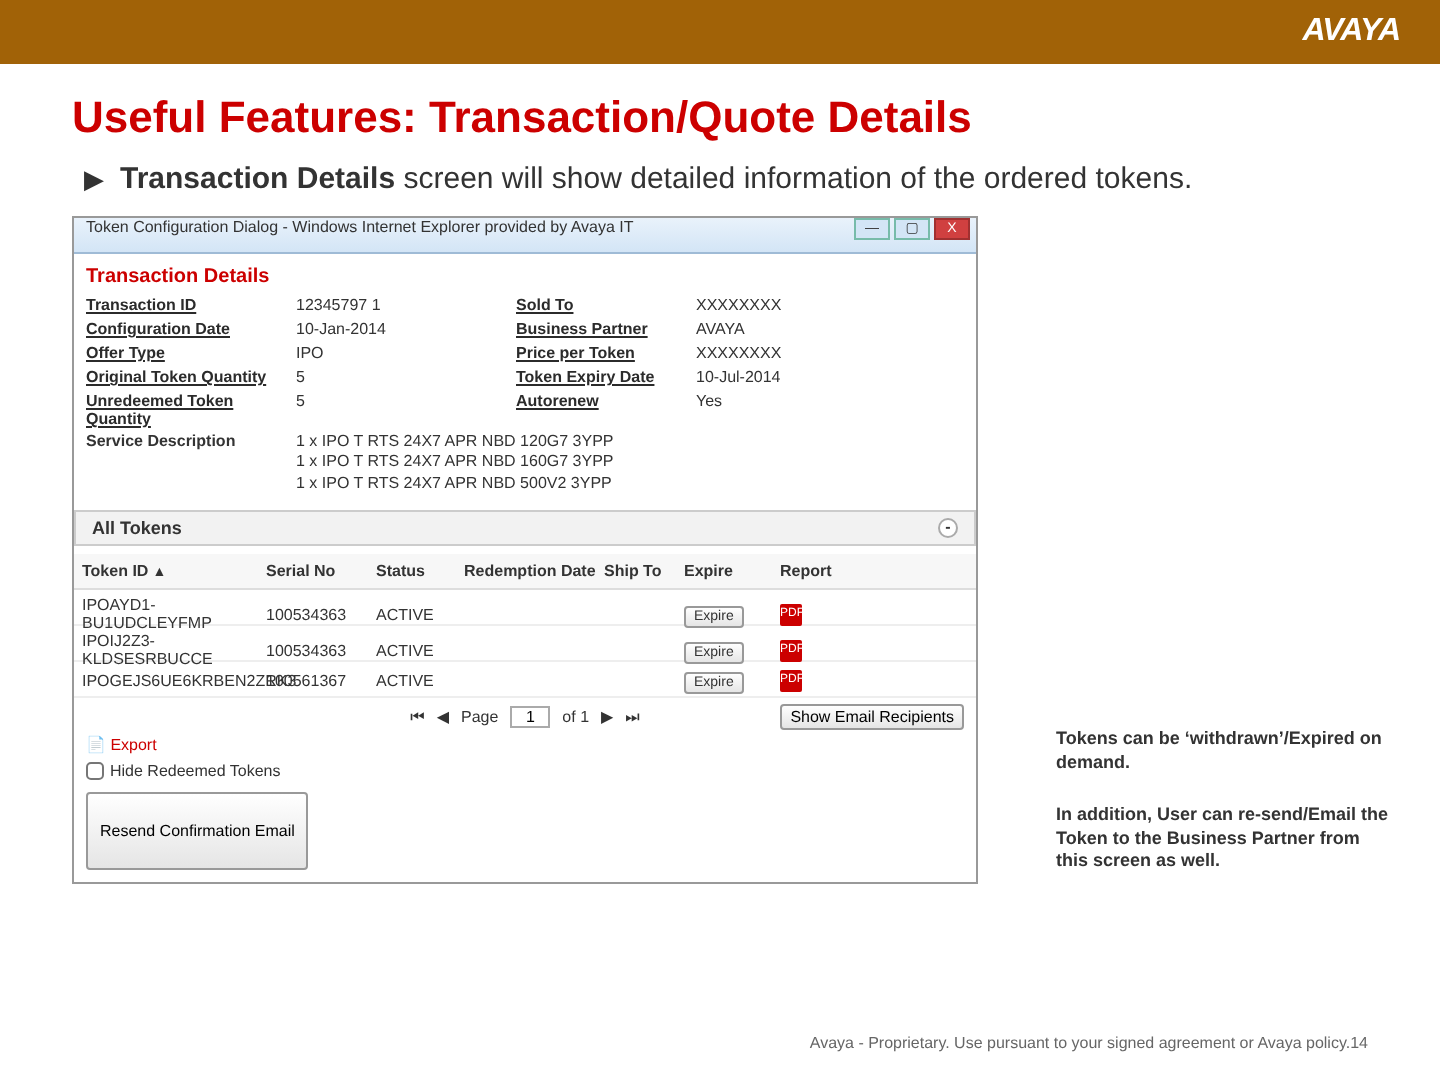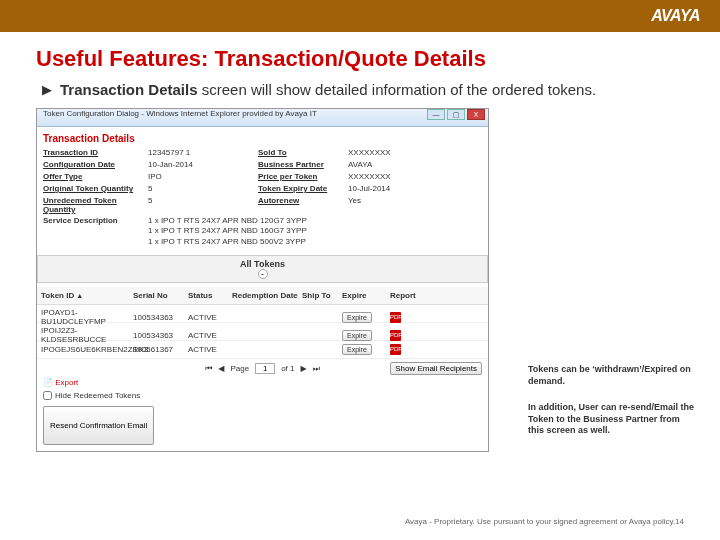--- a/index.html
+++ b/index.html
@@ -18,21 +18,21 @@
   .win-title { position: absolute; left: 6px; font-size: 8px; color: #333; }
   .win-btn { width: 18px; height: 11px; background: #d3e5f6; border: 1px solid #7ba; font-size: 7px; text-align: center; line-height: 9px; }
   .win-close { background: #d04040; color: #fff; border: 1px solid #a03030; }
   .inner { padding: 6px; background: #fff; }
   .panel-heading { color: #cc0000; font-size: 10px; font-weight: bold; margin-bottom: 4px; }
   .details-grid { display: grid; grid-template-columns: 105px 110px 90px 110px; row-gap: 3px; font-size: 8px; }
   .details-grid .lbl { font-weight: bold; color: #2b2b2b; text-decoration: underline; }
   .svc-desc { display: grid; grid-template-columns: 105px auto; font-size: 8px; margin-top: 2px; }
   .svc-desc .lbl { font-weight: bold; }
   .svc-lines { line-height: 1.3; }
-  .all-tokens { background: #f2f2f2; border: 1px solid #ccc; margin: 8px -6px 0 -6px; padding: 3px 8px; font-size: 9px; font-weight: bold; display: flex; justify-content: space-between; align-items: center; flex-direction: column; }
+  .all-tokens { background: #f2f2f2; border: 1px solid #ccc; margin: 8px -6px 0 -6px; padding: 3px 8px; font-size: 9px; font-weight: bold; display: flex; justify-content: space-between; align-items: center; }
   .collapse-dot { width: 10px; height: 10px; border: 1px solid #aaa; border-radius: 50%; background: #fff; text-align: center; line-height: 8px; font-size: 8px; }
 
   .thead { display: grid; grid-template-columns: 92px 55px 44px 70px 40px 48px 40px; background: #f7f7f7; border-bottom: 1px solid #ddd; padding: 4px 4px; margin: 4px -6px 0 -6px; font-weight: bold; font-size: 8px; }
   .thead span { position: relative; }
   .sort-arrow { font-size: 7px; margin-left: 2px; }
   .trow { display: grid; grid-template-columns: 92px 55px 44px 70px 40px 48px 40px; padding: 3px 4px; margin: 0 -6px; border-bottom: 1px solid #eee; align-items: center; font-size: 8px; height: 18px; }
   .expire-btn { background: linear-gradient(#fff,#e5e5e5); border: 1px solid #999; border-radius: 2px; font-size: 7px; padding: 1px 4px; width: 34px; text-align: center; }
   .pdf-icon { width: 11px; height: 11px; background: #c00; color: #fff; font-size: 6px; text-align: center; line-height: 11px; border-radius: 1px; display: inline-block; }
 
   .pager { display: flex; align-items: center; justify-content: center; gap: 6px; margin: 4px 0; position: relative; }

